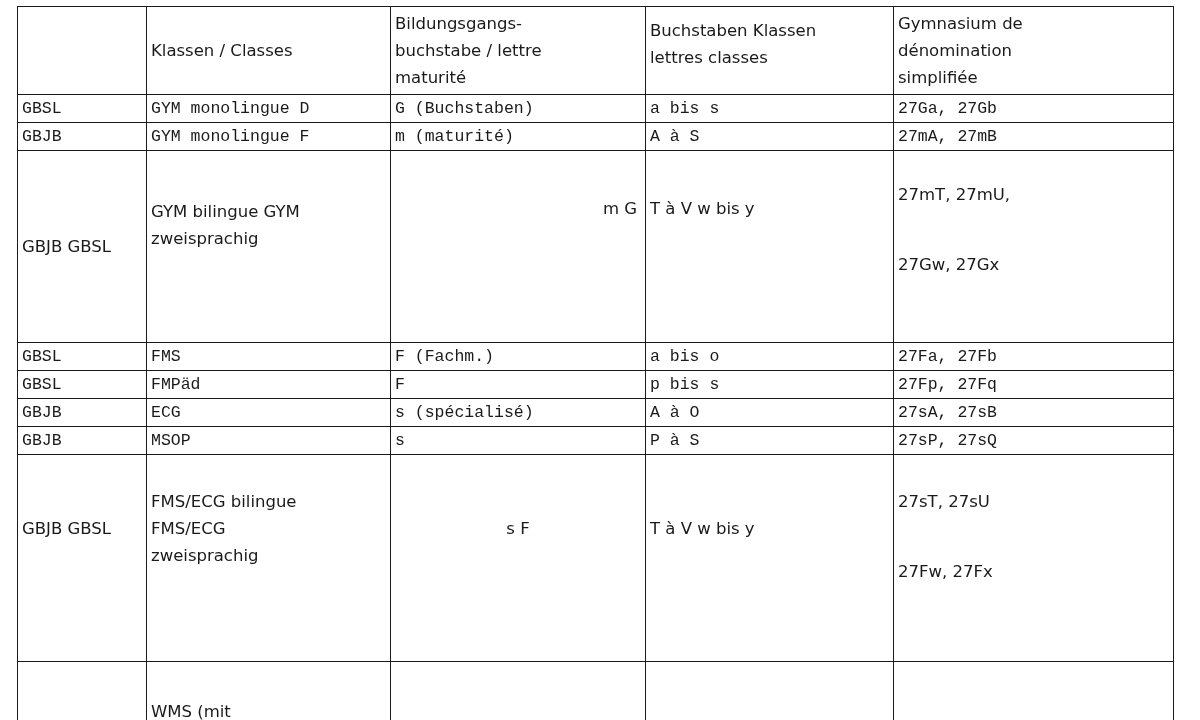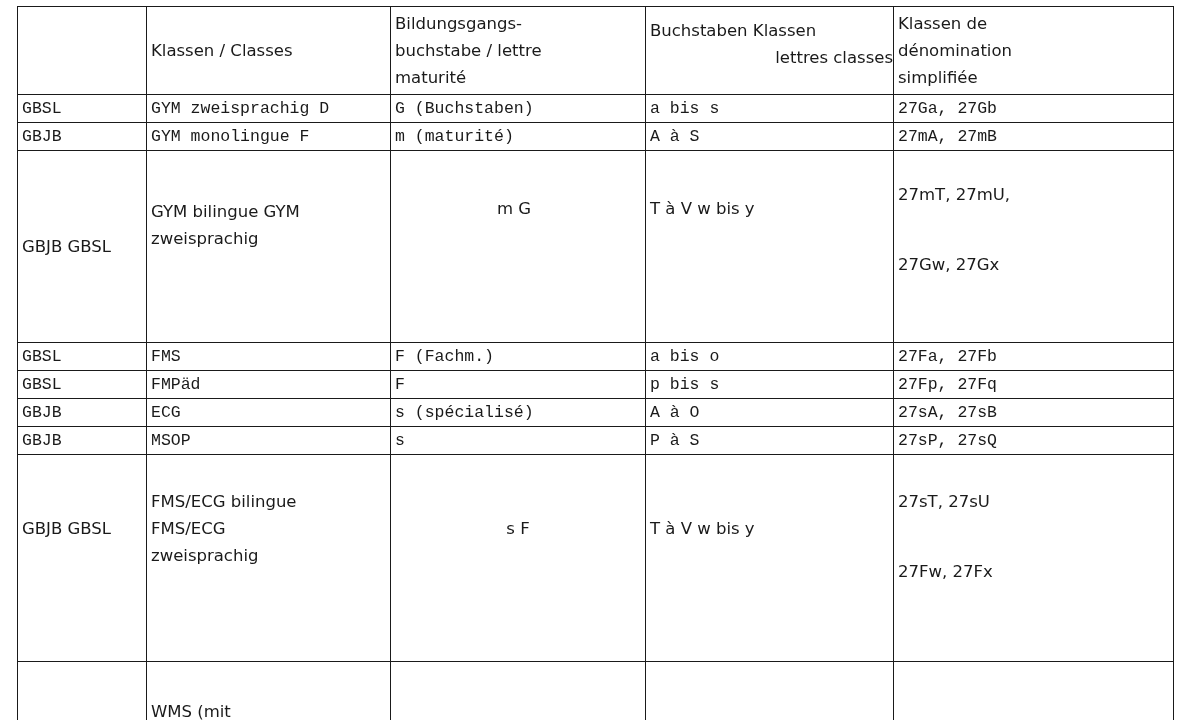--- a/index.html
+++ b/index.html
@@ -51,21 +51,21 @@
 
     tr.head td { height: 87px; }
     tr.single td { height: 27px; font-family: Liberation Mono, monospace; }
     tr.tall1 td { height: 144px; }
     tr.tall2 td { height: 146px; }
     tr.tall3 td { height: 162px; }
 
     .center { text-align: center; padding-left: 0 !important; }
     .stack span { display: block; }
     .buchstaben-head .l1 { display:block; margin-top: -14px; }
-    .buchstaben-head .l2 { display:block; margin-top: 0; text-align: right; }
+    .buchstaben-head .l2 { display:block; margin-top: 0; }
   </style>
 </head>
 <body>
 
 <div class="page">
   <table class="grid">
     <colgroup>
       <col class="c0">
         <col class="c1">
         <col class="c2">
@@ -80,49 +80,49 @@
         <td class="stack">
           <span>Bildungsgangs-</span>
           <span>buchstabe / lettre</span>
           <span>maturité</span>
         </td>
         <td class="buchstaben-head">
           <span class="l1">Buchstaben Klassen</span>
           <span class="l2">lettres classes</span>
         </td>
         <td class="stack">
-          <span>Klassen de</span>
+          <span>Gymnasium de</span>
           <span>dénomination</span>
           <span>simplifiée</span>
         </td>
       </tr>
 
       <tr class="single">
         <td>GBSL</td>
-        <td>GYM zweisprachig D</td>
+        <td>GYM monolingue D</td>
         <td>G (Buchstaben)</td>
         <td>a bis s</td>
         <td>27Ga, 27Gb</td>
       </tr>
 
       <tr class="single">
         <td>GBJB</td>
         <td>GYM monolingue F</td>
         <td>m (maturité)</td>
         <td>A à S</td>
         <td>27mA, 27mB</td>
       </tr>
 
       <tr class="tall1">
         <td>GBJB GBSL</td>
         <td class="stack" style="vertical-align:top;padding-top:47px;">
           <span>GYM bilingue GYM</span>
           <span>zweisprachig</span>
         </td>
-        <td class="center" style="vertical-align:top;padding-top:44px;padding-right:8px;">m G</td>
+        <td class="center" style="vertical-align:top;padding-top:44px;padding-right:8px;text-align:right;">m G</td>
         <td style="vertical-align:top;padding-top:44px;">T à V w bis y</td>
         <td style="vertical-align:top;padding-top:30px;" class="stack">
           <span>27mT, 27mU,</span>
           <span style="display:block;height:43px;"></span>
           <span>27Gw, 27Gx</span>
         </td>
       </tr>
 
       <tr class="single">
         <td>GBSL</td>

